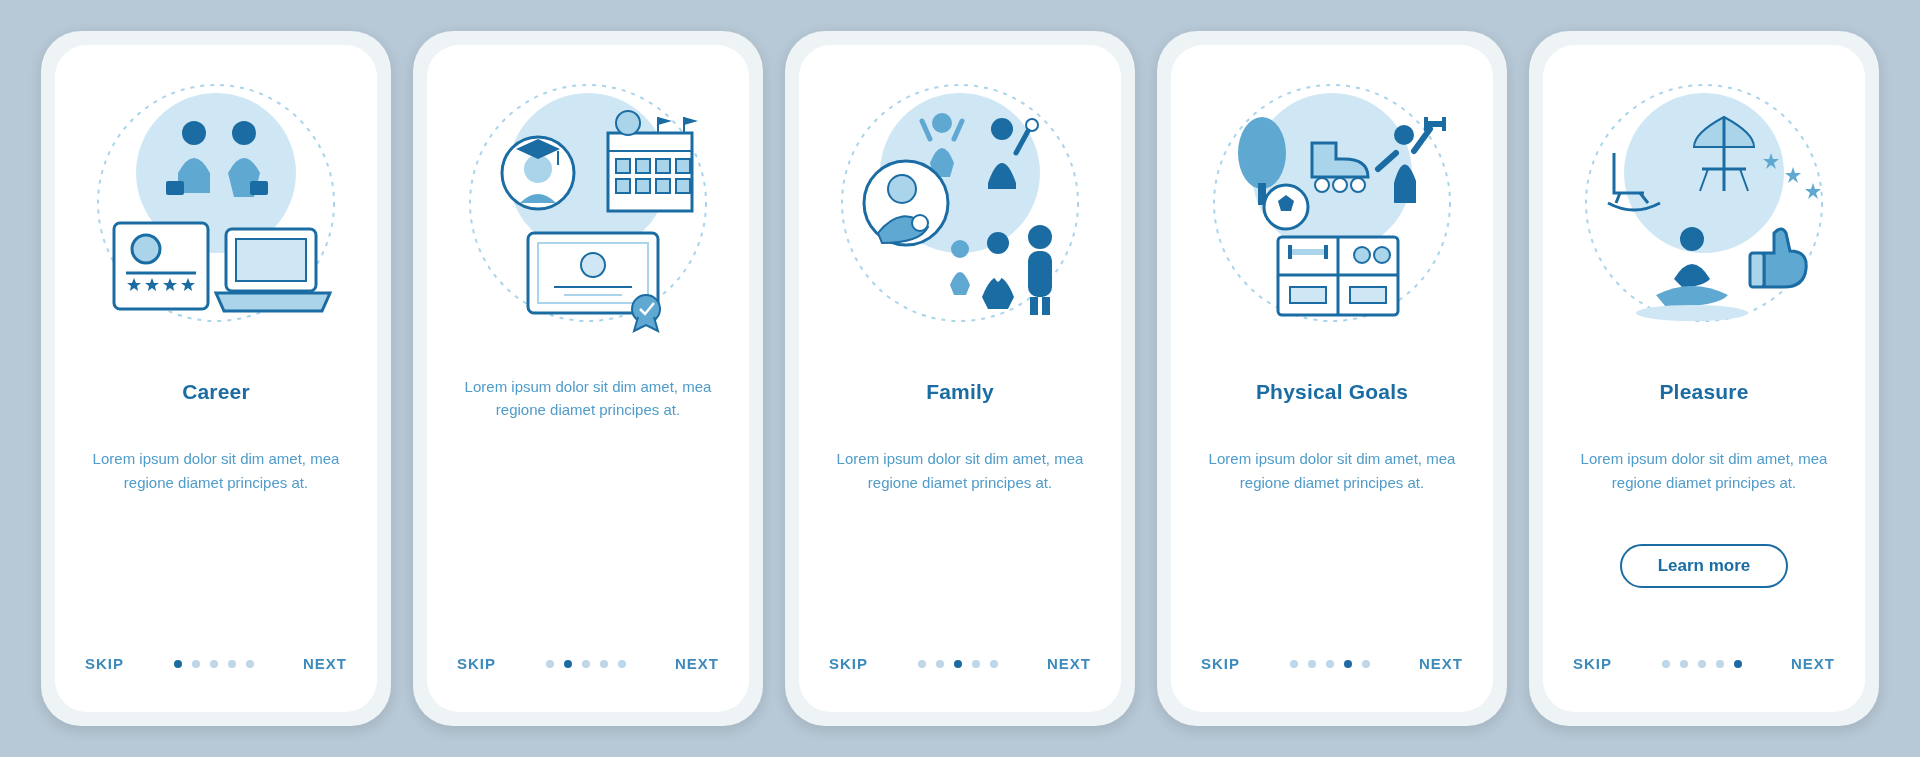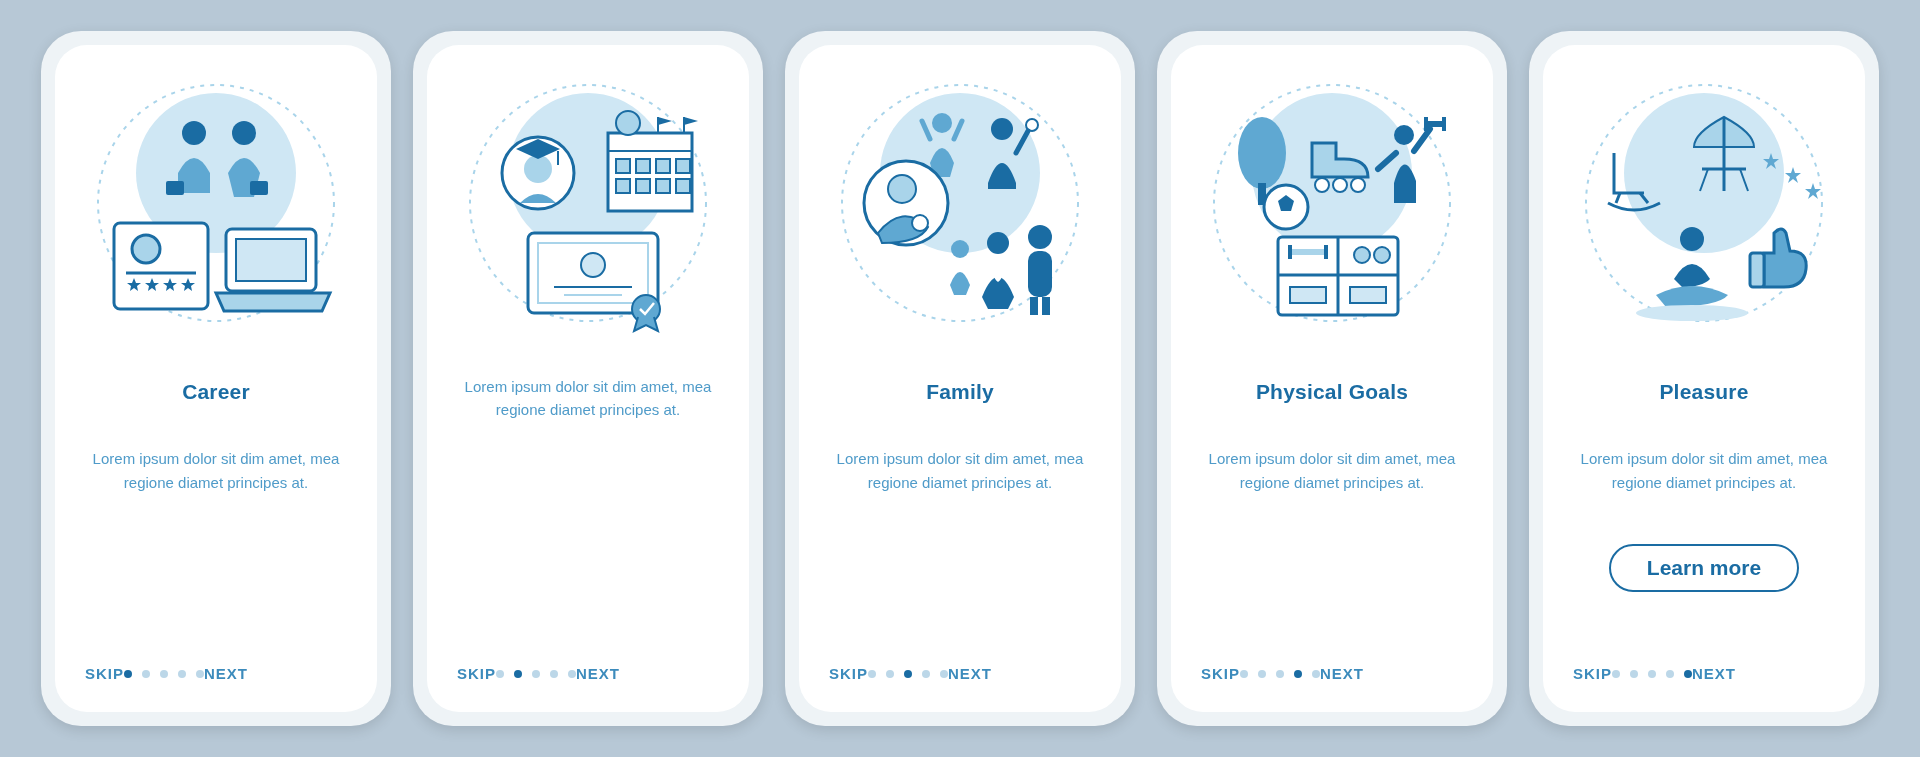--- a/index.html
+++ b/index.html
@@ -61,31 +61,32 @@
     line-height: 1.55;
     max-width: 260px;
   }
   .learn-more {
     margin-top: 22px;
     padding: 10px 36px;
     border: 2.5px solid #1a6ca3;
     border-radius: 30px;
     color: #1a6ca3;
     font-weight: 700;
-    font-size: 21px;
+    font-size: 17px;
     background: transparent;
     cursor: pointer;
   }
   .footer {
     position: absolute;
-    bottom: 30px;
+    bottom: 40px;
     left: 30px;
     right: 30px;
     display: flex;
     align-items: center;
+    justify-content: space-between;
   }
   .skip, .next {
     font-size: 15px;
     font-weight: 600;
     letter-spacing: 1px;
     color: #3c8bbc;
     cursor: pointer;
     background: none;
     border: none;
   }

